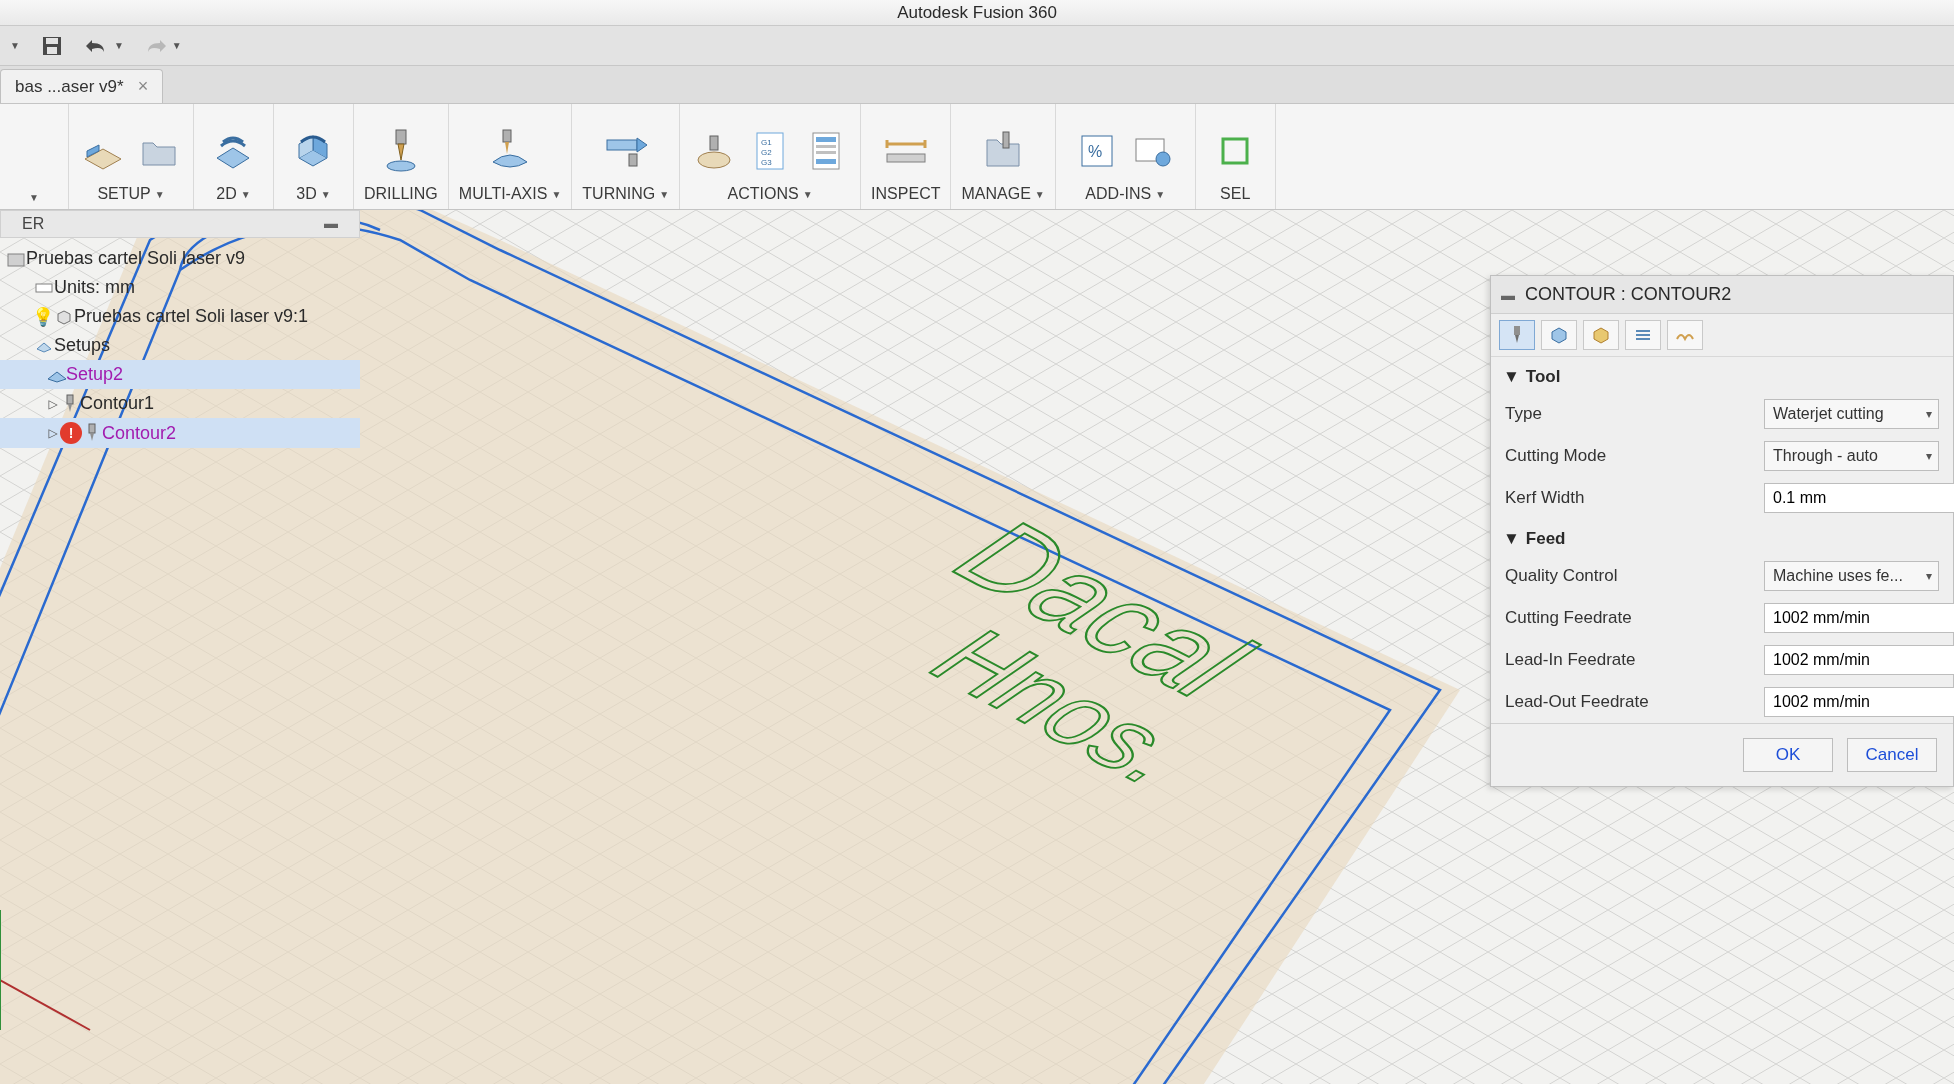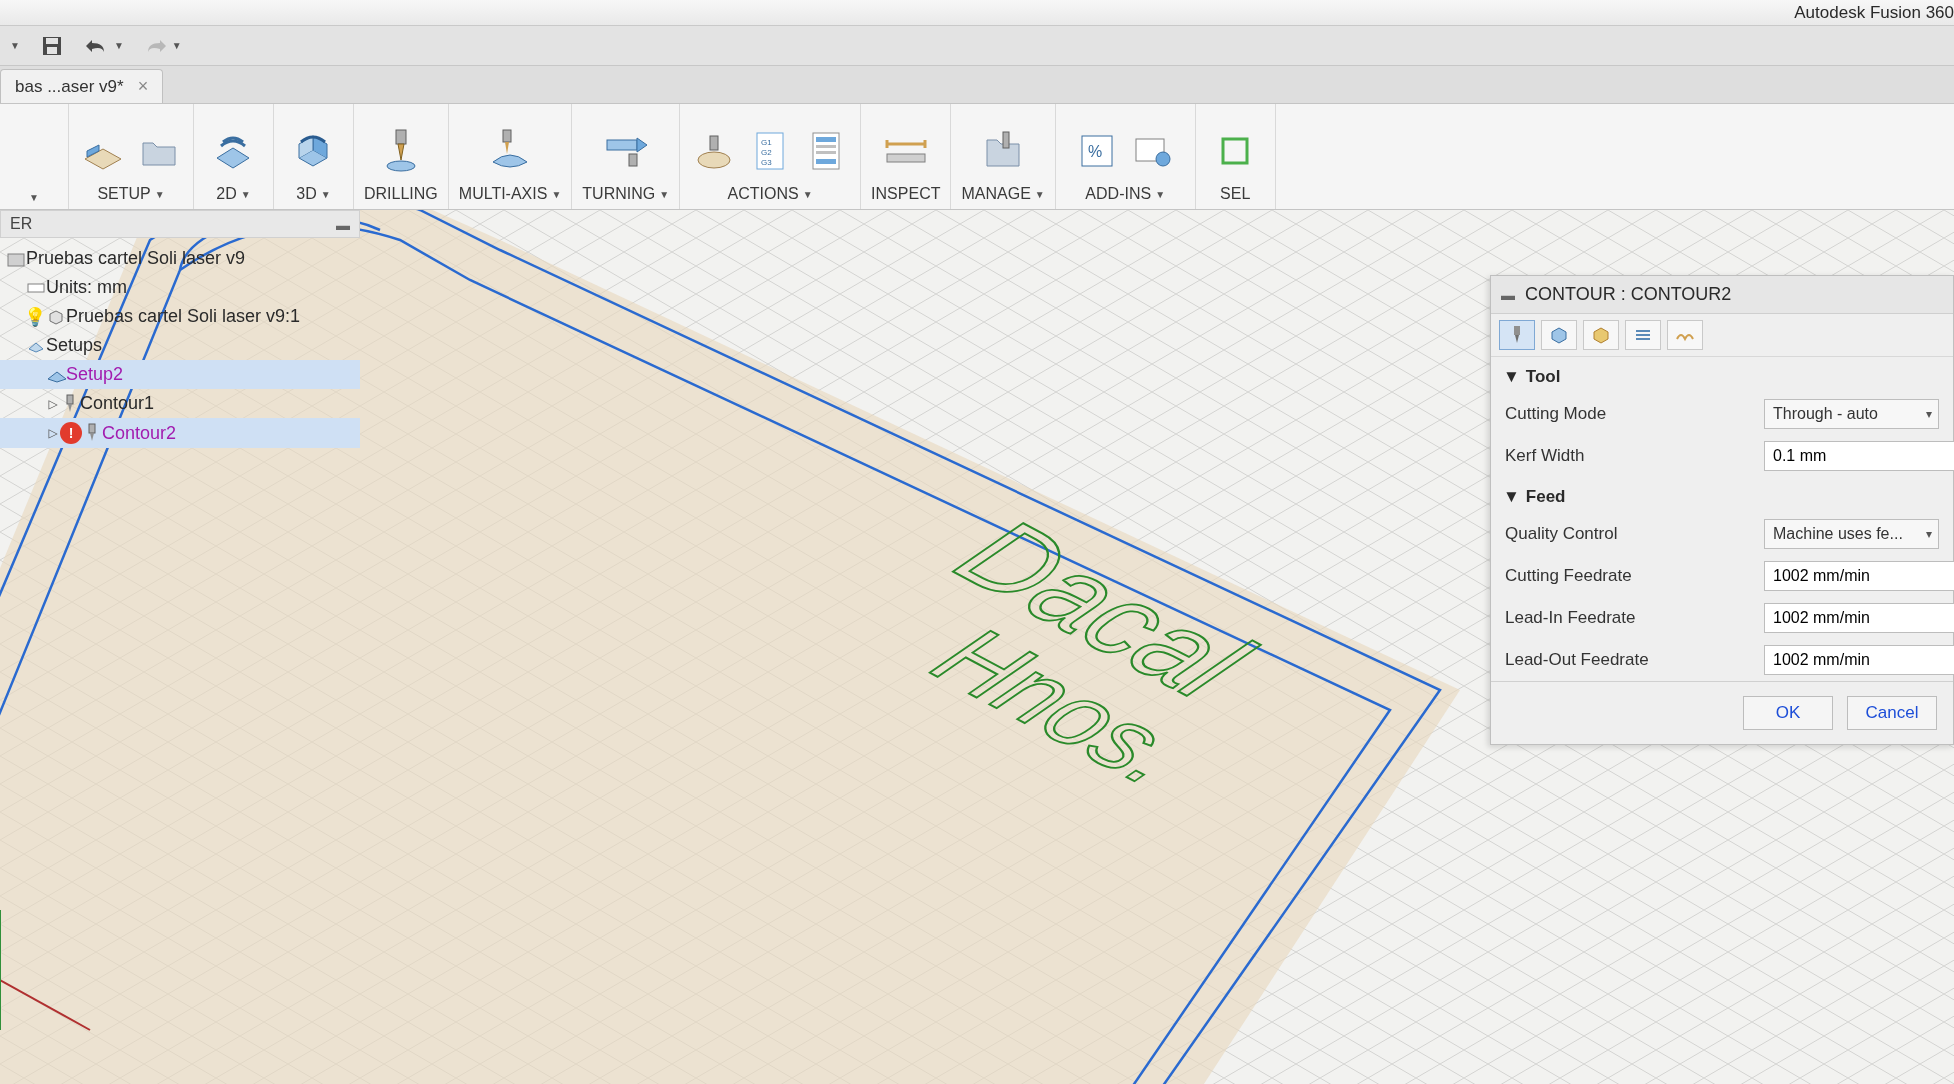--- a/index.html
+++ b/index.html
@@ -1,19 +1,19 @@
 <!DOCTYPE html>
 <html><head>
 <meta charset="utf-8">
 <style>
 * { box-sizing: border-box; margin: 0; padding: 0; font-family: "Segoe UI", "Helvetica Neue", Arial, sans-serif; }
 body { background: #e8e8e8; width: 1954px; height: 1084px; overflow: hidden; position: relative; }
 
 
-.titlebar { height: 26px; background: linear-gradient(#f7f7f7,#e9e9e9); text-align: right; line-height: 26px; font-size: 17px; color: #2a2a2a; border-bottom: 1px solid #c9c9c9; }
+.titlebar { height: 26px; background: linear-gradient(#f7f7f7,#e9e9e9); text-align: center; line-height: 26px; font-size: 17px; color: #2a2a2a; border-bottom: 1px solid #c9c9c9; }
 
 
 .quickbar { height: 40px; background: #e3e3e3; display: flex; align-items: center; padding: 0 8px; gap: 18px; border-bottom: 1px solid #c7c7c7; }
 .qb-btn { width: 28px; height: 28px; display: inline-flex; align-items: center; justify-content: center; cursor: pointer; }
 .qb-group { display: flex; align-items: center; gap: 2px; }
 .caret { font-size: 10px; color: #555; margin-left: 2px; }
 
 
 .tabbar { height: 38px; background: #dedede; display: flex; align-items: flex-end; padding: 0 0; border-bottom: 1px solid #c4c4c4; }
 .doctab { height: 34px; background: #f1f1f1; border: 1px solid #c0c0c0; border-bottom: none; border-radius: 4px 4px 0 0; padding: 0 14px; display: flex; align-items: center; gap: 14px; font-size: 17px; color: #333; }
@@ -23,27 +23,27 @@
 .ribbon { height: 106px; background: #f5f5f5; border-bottom: 1px solid #c4c4c4; display: flex; align-items: stretch; }
 .rib-group { display: flex; flex-direction: column; align-items: center; justify-content: flex-end; padding: 4px 10px 6px; border-right: 1px solid #d9d9d9; min-width: 80px; }
 .rib-icons { display: flex; gap: 8px; align-items: center; height: 60px; }
 .rib-icon { width: 48px; height: 48px; display: flex; align-items: center; justify-content: center; }
 .rib-label { font-size: 16px; color: #3a3a3a; display: flex; align-items: center; gap: 4px; margin-top: 4px; }
 .rib-caret { font-size: 10px; color: #555; }
 .rib-group.first { min-width: 50px; }
 
 
 .browser { position: absolute; top: 210px; left: 0; width: 360px; background: transparent; z-index: 5; }
-.browser-hdr { background: #e8e8e8; font-size: 16px; color: #444; padding: 4px 9px; border: 1px solid #d0d0d0; display: flex; align-items: flex-end; justify-content: space-between; }
+.browser-hdr { background: #e8e8e8; font-size: 16px; color: #444; padding: 4px 21px; border: 1px solid #d0d0d0; display: flex; align-items: flex-start; justify-content: space-between; }
 .tree { padding: 6px 0; }
 .tree-row { display: flex; align-items: center; gap: 0; padding: 4px 8px 4px 6px; font-size: 18px; color: #2a2a2a; }
 .tree-row.sel { background: #cfe0f4; }
 .tree-row.bold .lbl { font-weight: 400; color: #a21caf; }
 .tree-icon { width: 20px; height: 20px; display: inline-flex; align-items: center; justify-content: center; }
-.indent1 { padding-left: 26px; }
+.indent1 { padding-left: 34px; }
 .indent2 { padding-left: 46px; }
 .expander { width: 14px; text-align: center; color: #555; font-size: 12px; }
 .warn { width: 22px; height: 22px; background: #e23b2d; color: #fff; border-radius: 50%; display: inline-flex; align-items: center; justify-content: center; font-weight: 700; font-size: 14px; }
 
 
 .canvas { position: absolute; top: 210px; left: 0; right: 0; bottom: 0; background: #f2f2f0; overflow: hidden; }
 .canvas svg { position: absolute; top: 0; left: 0; }
 
 
 .props { position: absolute; top: 275px; right: 0; width: 464px; background: #efefef; border: 1px solid #bfbfbf; box-shadow: -2px 2px 6px rgba(0,0,0,0.15); z-index: 10; }
@@ -443,20 +443,26 @@
           <path d="M2 12 Q6 4 10 12 Q14 4 18 12" fill="none" stroke="#d0a050" stroke-width="2"></path>
         </svg>
       </div>
   </div>
 
   <div class="section-hdr">
     <span>▼</span>
     <span>Tool</span>
   </div>
   <div class="prow">
+    <span class="plabel">Type</span>
+    <div class="pval">
+        <div class="dropdown">Waterjet cutting</div>
+      </div>
+  </div>
+  <div class="prow">
     <span class="plabel">Cutting Mode</span>
     <div class="pval">
         <div class="dropdown">Through - auto</div>
       </div>
   </div>
   <div class="prow">
     <span class="plabel">Kerf Width</span>
     <div class="pval">
         <div class="spinner">
           <input value="0.1 mm" style="">

